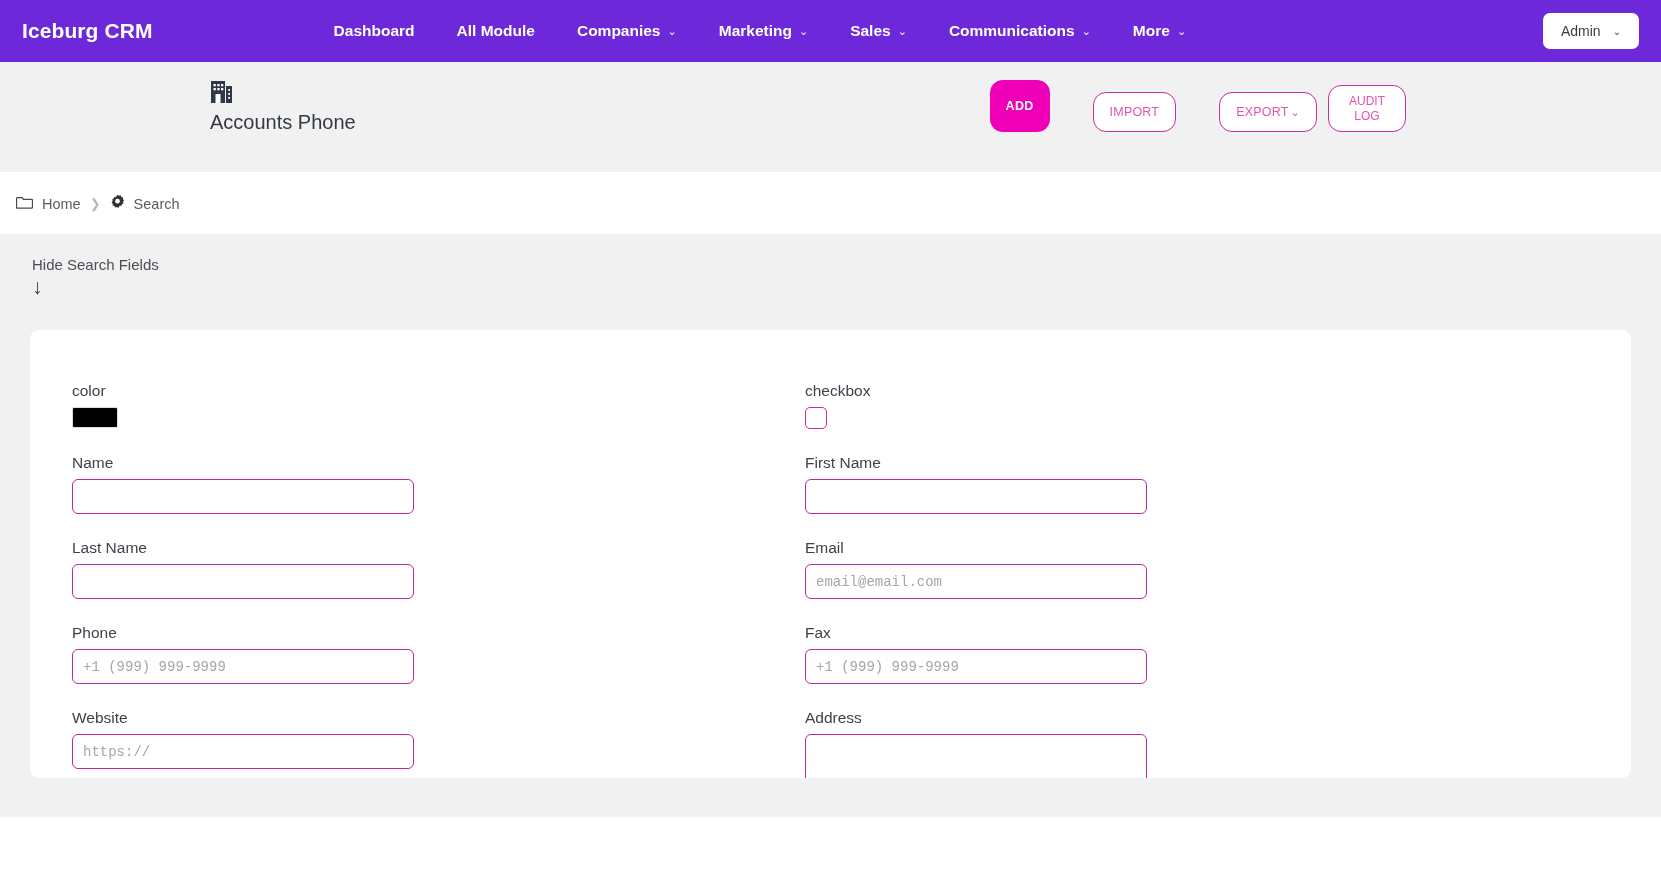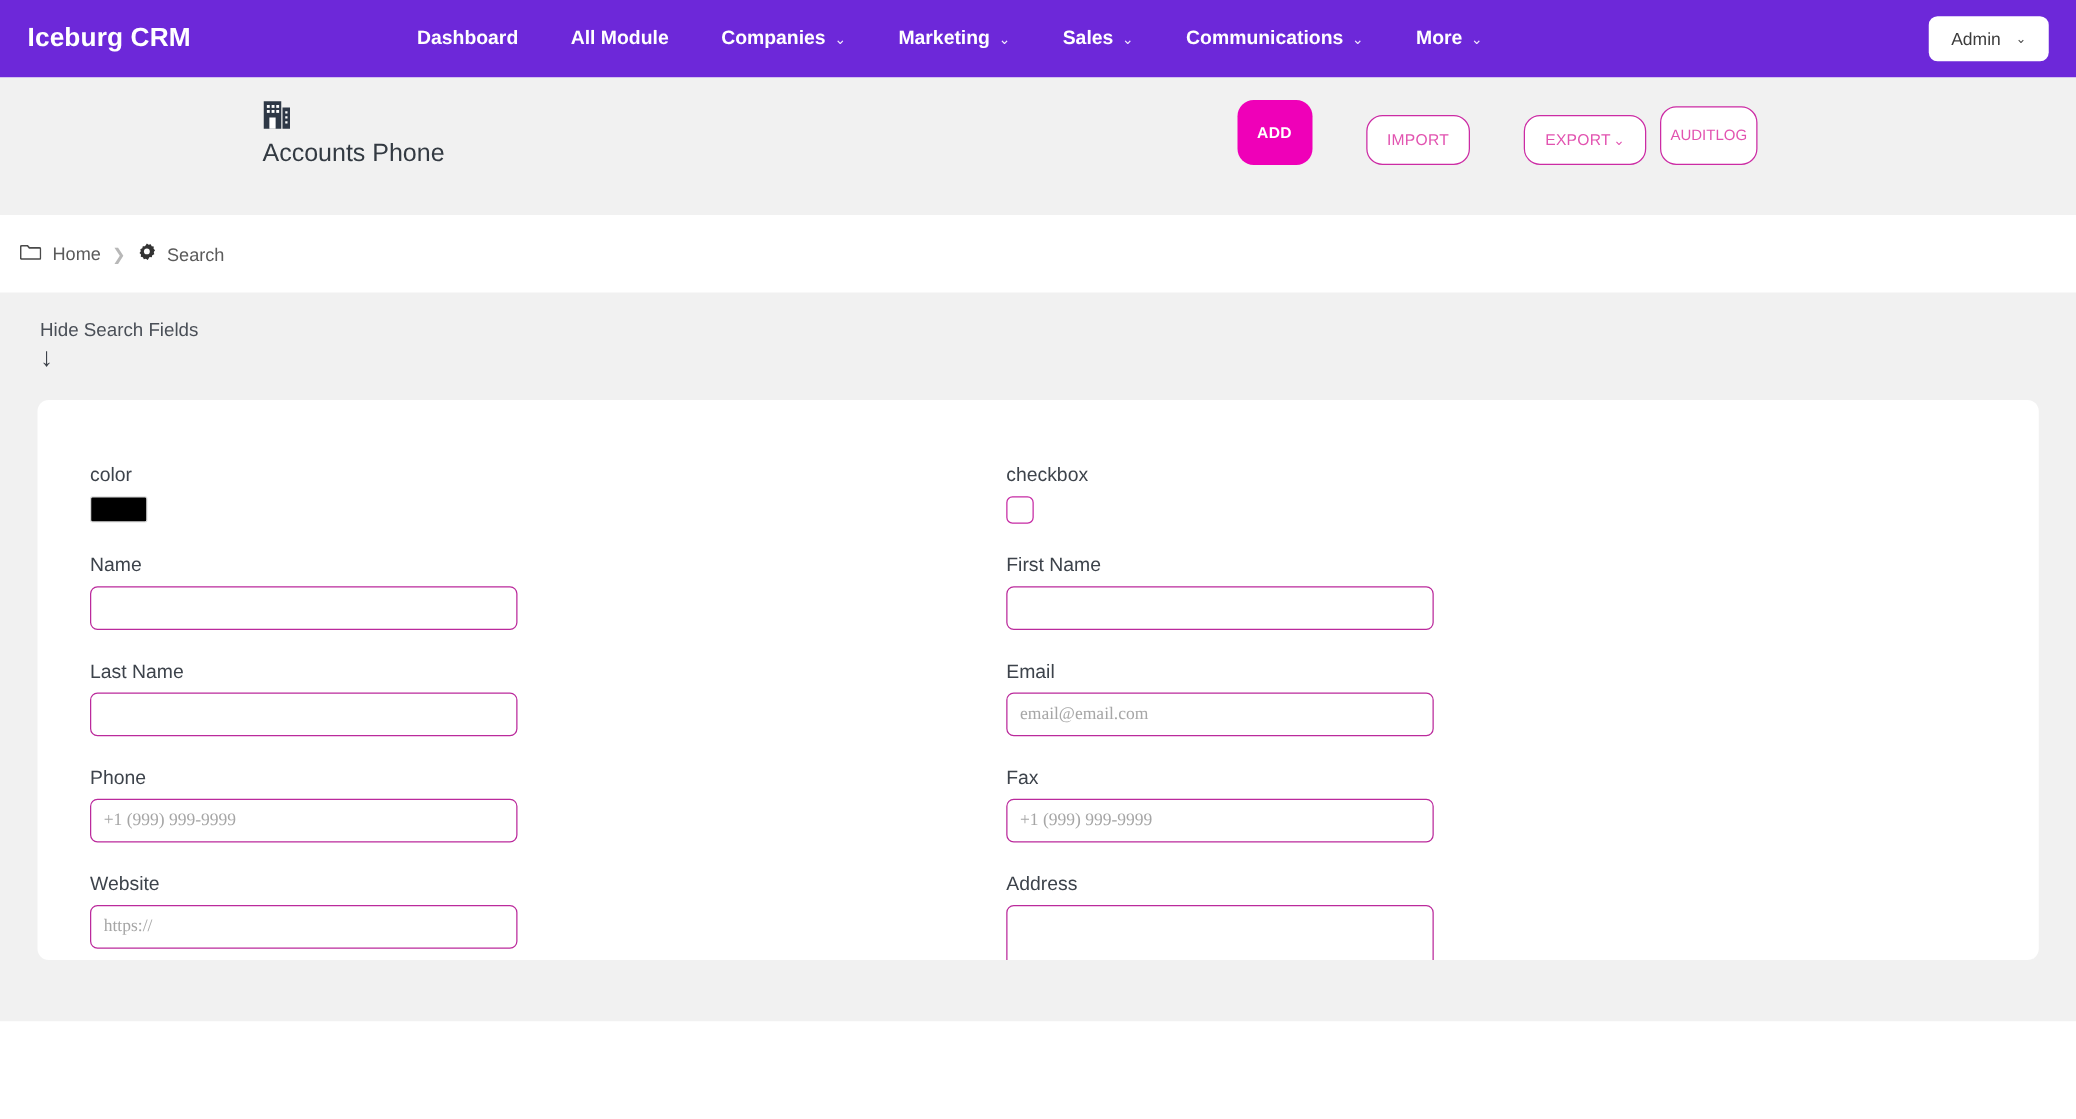--- a/index.html
+++ b/index.html
@@ -128,21 +128,21 @@
     color: #e253b0;
     border: 1.4px solid #cc2ba4;
     border-radius: 13px;
     width: 78px;
     height: 47px;
     font-size: 12px;
     line-height: 15px;
     text-align: center;
     cursor: pointer;
     display: flex;
-    flex-direction: row;
+    flex-direction: column;
     align-items: center;
     justify-content: center;
     font-family: "Liberation Sans", sans-serif;
   }
 
   
   .breadcrumb-band {
     background: #ffffff;
     height: 62px;
     display: flex;
@@ -173,21 +173,21 @@
     cursor: pointer;
     width: max-content;
   }
   .hide-arrow {
     margin-top: 6px;
     font-size: 21px;
     color: #3b4048;
     line-height: 16px;
   }
   .form-card {
-    margin: 25px 30px 0 30px;
+    margin: 35px 30px 0 30px;
     background: #ffffff;
     border-radius: 9px;
     padding: 52px 42px 20px 42px;
     height: 448px;
     overflow: hidden;
   }
   .form-grid {
     display: grid;
     grid-template-columns: 733px 1fr;
     column-gap: 0px;
@@ -203,21 +203,21 @@
   .txt-input {
     width: 342px;
     height: 35px;
     border: 1.3px solid #bb2a9c;
     border-radius: 6px;
     padding: 1px 10px;
     font-size: 14px;
     color: #333;
     outline: none;
     background: #fff;
-    font-family: Liberation Serif, serif;
+    font-family: Liberation Mono, monospace;
   }
   .txt-input::placeholder { color: #a6a6a6; }
   .txt-area {
     width: 342px;
     height: 76px;
     border: 1.3px solid #bb2a9c;
     border-radius: 6px;
     padding: 8px 10px;
     font-size: 14px;
     outline: none;

